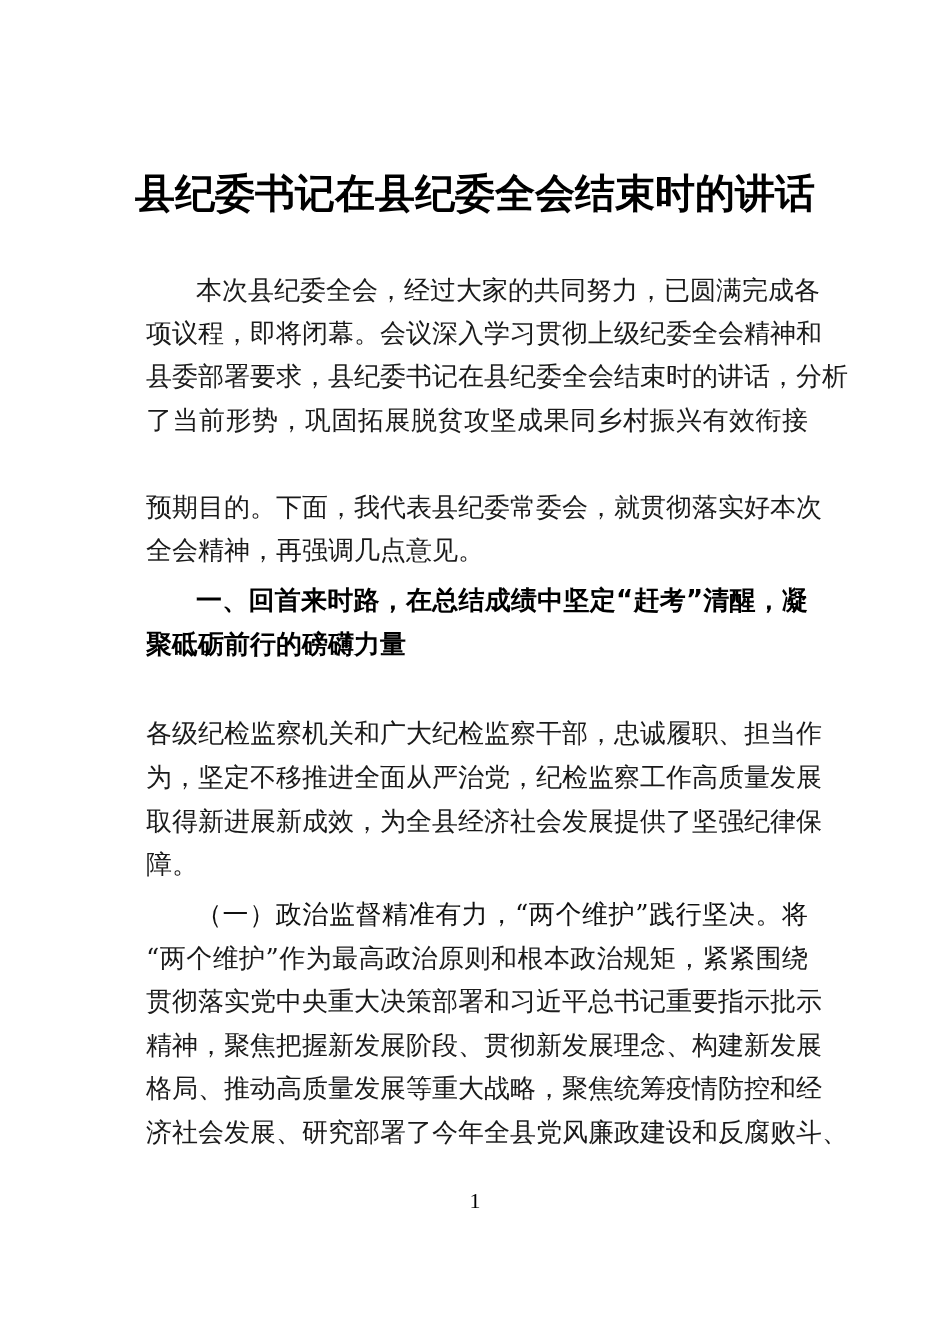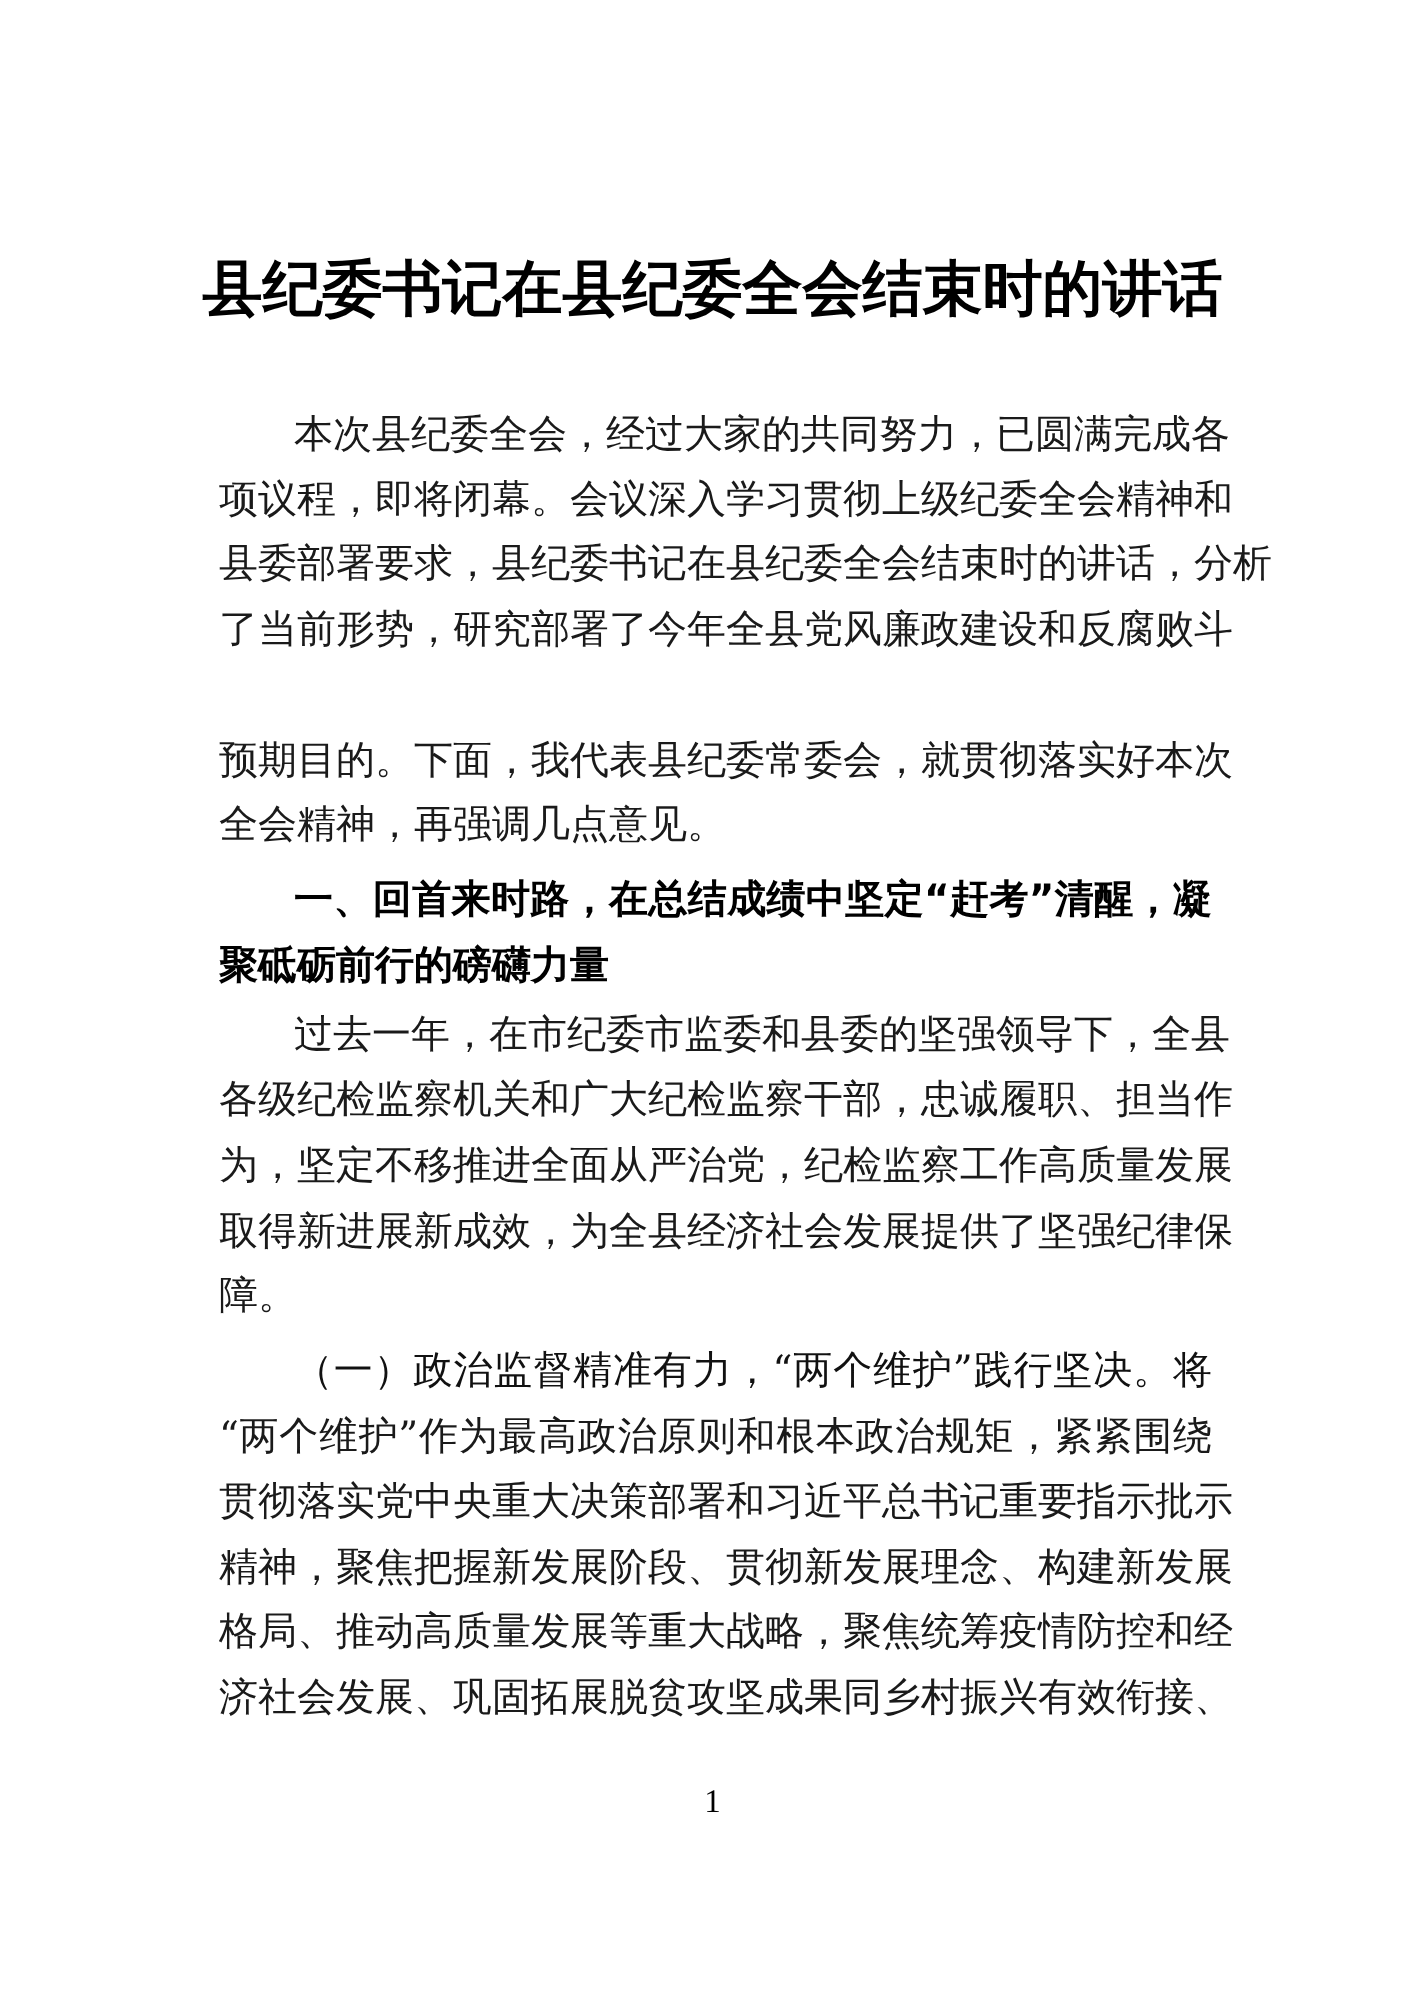--- a/index.html
+++ b/index.html
@@ -19,34 +19,33 @@
 </style>
 </head>
 <body>
 
 <div class="page">
   <div class="title">县纪委书记在县纪委全会结束时的讲话</div>
 
   <div class="line" style="top:275px; left:196px; width:612px;">本次县纪委全会，经过大家的共同努力，已圆满完成各</div>
   <div class="line" style="top:318px;">项议程，即将闭幕。会议深入学习贯彻上级纪委全会精神和</div>
   <div class="line" style="top:361px;">县委部署要求，县纪委书记在县纪委全会结束时的讲话，分析</div>
-  <div class="line" style="top:405px;">了当前形势，研究部署了今年全县党风廉政建设和反腐败斗</div>
+  <div class="line" style="top:405px;">了当前形势，巩固拓展脱贫攻坚成果同乡村振兴有效衔接</div>
   <div class="line" style="top:492px;">预期目的。下面，我代表县纪委常委会，就贯彻落实好本次</div>
   <div class="line last" style="top:535px;">全会精神，再强调几点意见。</div>
 
   <div class="line h" style="top:585px; left:196px; width:612px;">一、回首来时路，在总结成绩中坚定“赶考”清醒，凝</div>
   <div class="line h last" style="top:629px;">聚砥砺前行的磅礴力量</div>
 
-  <div class="line" style="top:675px; left:196px; width:612px;">过去一年，在市纪委市监委和县委的坚强领导下，全县</div>
   <div class="line" style="top:718px;">各级纪检监察机关和广大纪检监察干部，忠诚履职、担当作</div>
   <div class="line" style="top:762px;">为，坚定不移推进全面从严治党，纪检监察工作高质量发展</div>
   <div class="line" style="top:806px;">取得新进展新成效，为全县经济社会发展提供了坚强纪律保</div>
   <div class="line last" style="top:849px;">障。</div>
 
   <div class="line sub" style="top:899px; left:196px; width:612px;">（一）政治监督精准有力，“两个维护”践行坚决。将</div>
   <div class="line" style="top:943px;">“两个维护”作为最高政治原则和根本政治规矩，紧紧围绕</div>
   <div class="line" style="top:986px;">贯彻落实党中央重大决策部署和习近平总书记重要指示批示</div>
   <div class="line" style="top:1030px;">精神，聚焦把握新发展阶段、贯彻新发展理念、构建新发展</div>
   <div class="line" style="top:1073px;">格局、推动高质量发展等重大战略，聚焦统筹疫情防控和经</div>
-  <div class="line" style="top:1117px;">济社会发展、巩固拓展脱贫攻坚成果同乡村振兴有效衔接、</div>
+  <div class="line" style="top:1117px;">济社会发展、研究部署了今年全县党风廉政建设和反腐败斗、</div>
 
   <div class="pagenum">1</div>
 </div>
 
 </body></html>

